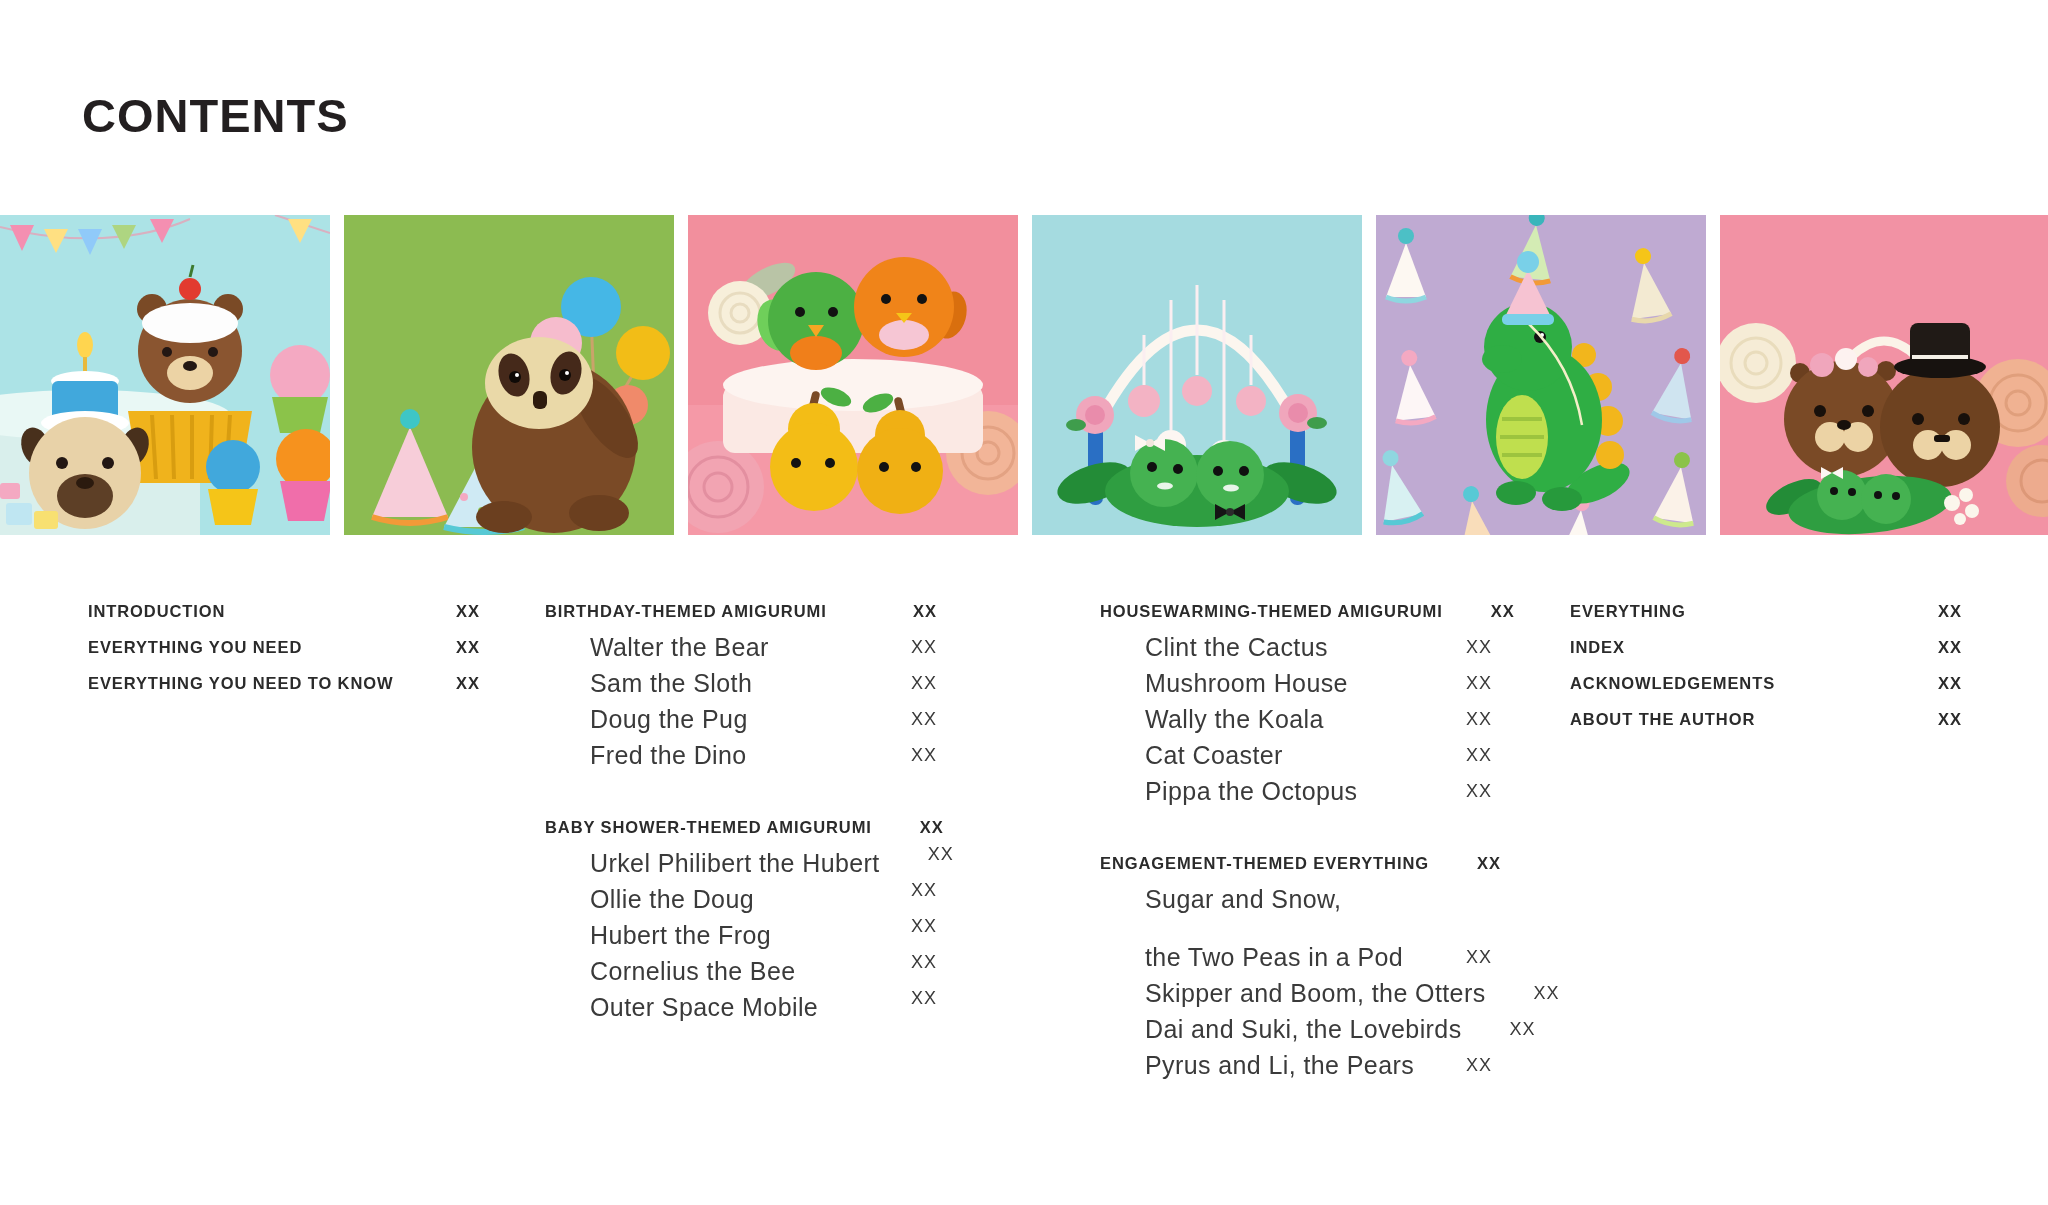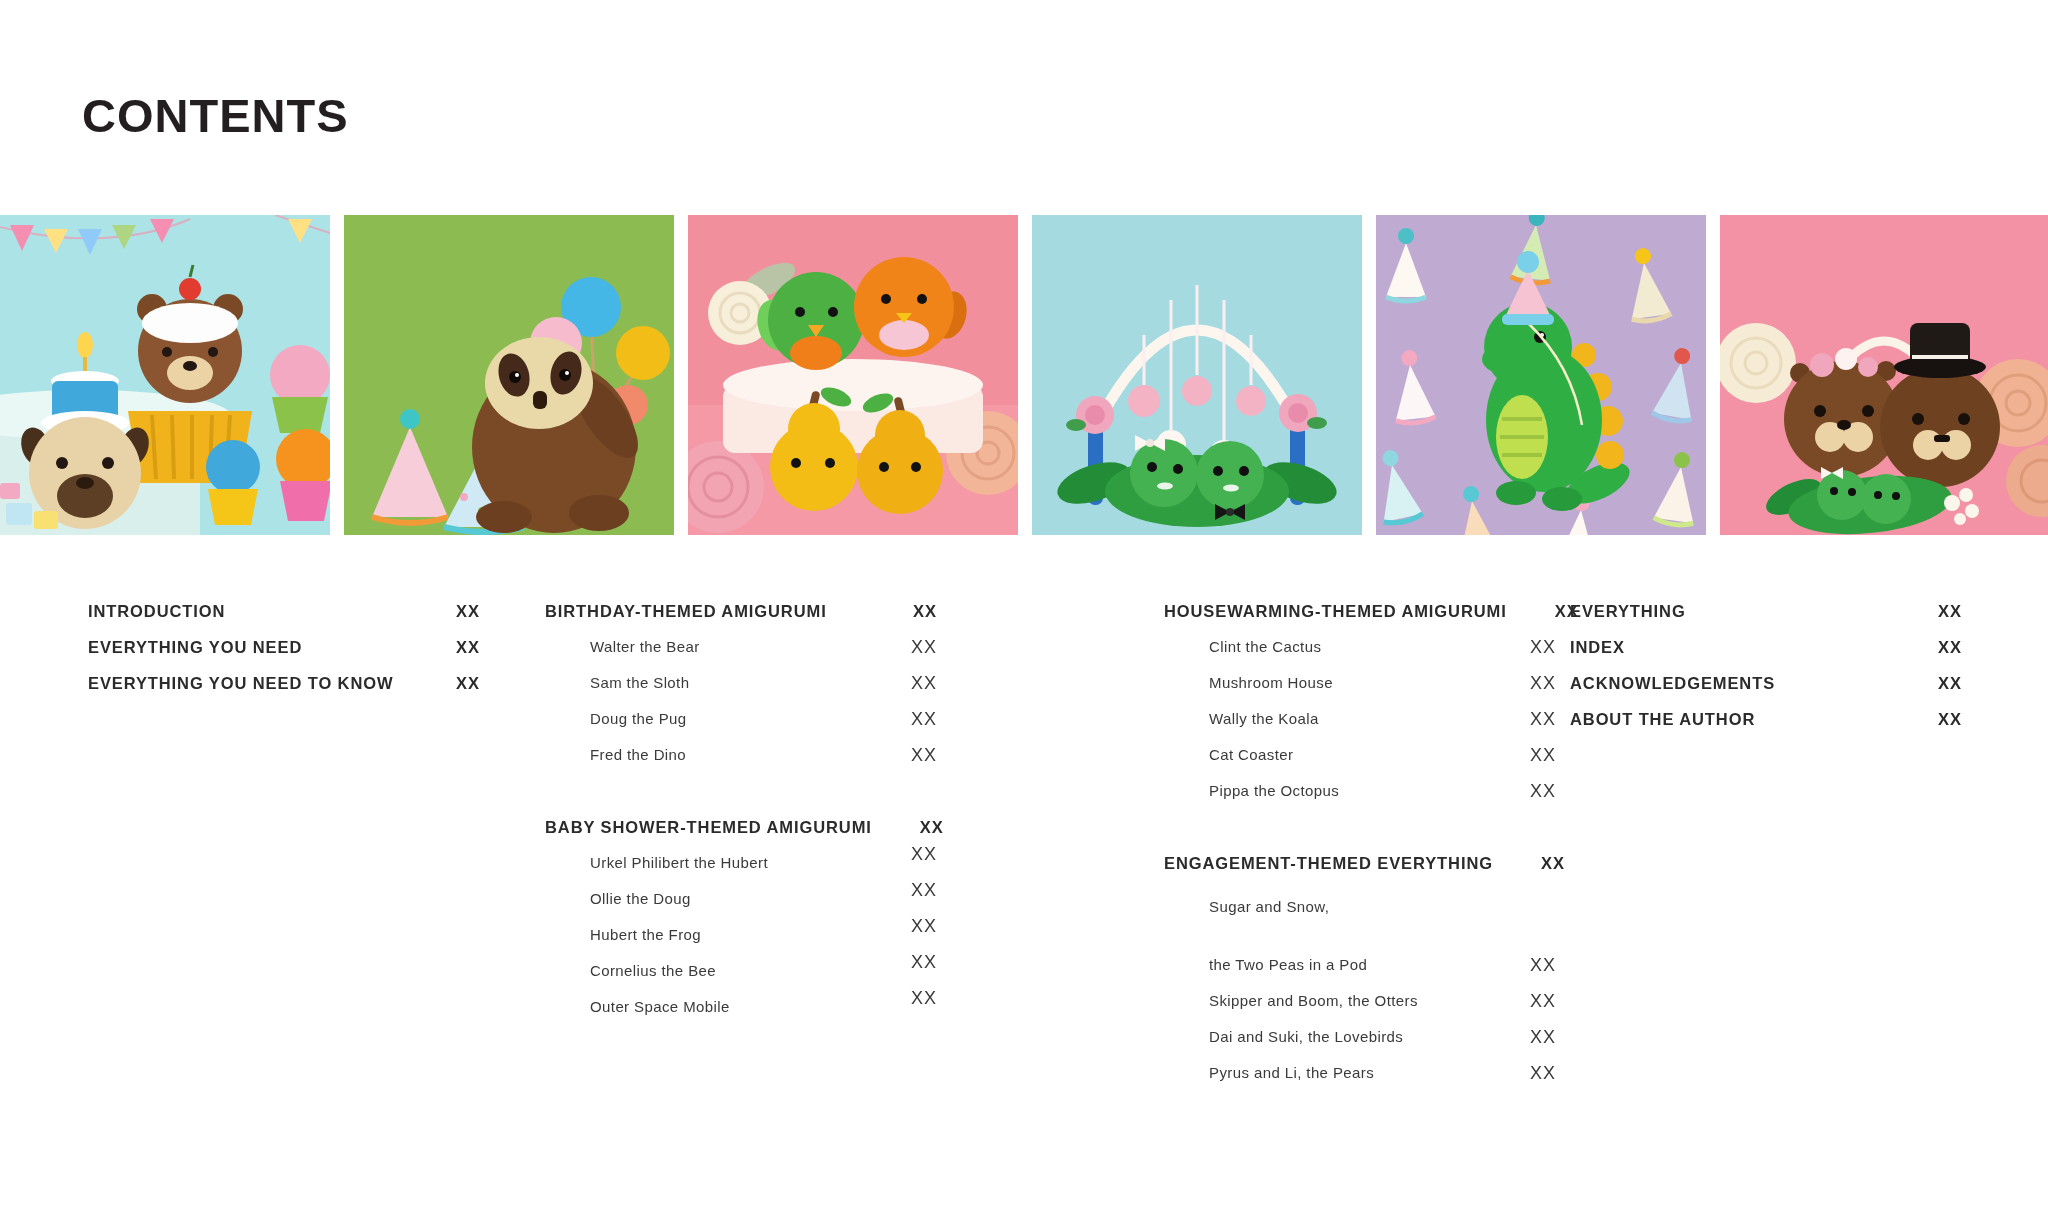--- a/index.html
+++ b/index.html
@@ -12,31 +12,31 @@
     font-size:47px;font-weight:800;letter-spacing:1px;color:#231f20;
   }
   
   .strip{position:absolute;left:0;top:215px;width:2048px;height:320px;display:flex;gap:14px;}
   .photo{position:relative;height:320px;flex:none;overflow:hidden;}
   .photo svg{position:absolute;inset:0;width:100%;height:100%;display:block;}
   .p1,.p2,.p3,.p4,.p5{width:330px}.p6{width:328px}
   
   #toc{position:absolute;left:0;top:598px;width:2048px;}
   .toc-col{position:absolute;top:0;width:392px;}
-  .col1{left:88px}.col2{left:545px}.col3{left:1164px}.col4{left:1570px}
+  .col1{left:88px}.col2{left:545px}.col3{left:1100px}.col4{left:1570px}
   .toc-row{display:flex;justify-content:space-between;line-height:26px;margin-bottom:10px;gap:48px;}
   .toc-row .lbl{white-space:nowrap;}
   .toc-row.top .lbl,.toc-row.header .lbl{
     font-size:16.5px;font-weight:700;letter-spacing:0.9px;color:#2b2b2b;
   }
   .toc-row.top .pg,.toc-row.header .pg{
     font-size:16.5px;font-weight:700;letter-spacing:1px;color:#2b2b2b;
   }
   .toc-row.item .lbl{
-    font-size:15px;font-weight:400;letter-spacing:0.4px;color:#3a3a3a;padding-left:45px;
+    font-size:25px;font-weight:400;letter-spacing:0.4px;color:#3a3a3a;padding-left:45px;
   }
   .toc-row.item .pg{font-size:18px;font-weight:400;letter-spacing:1px;color:#3a3a3a;}
   .toc-row .pg{align-self:flex-end;}
   .toc-row.raised .pg{transform:translateY(-9px);}
   .toc-gap{height:36px;}
 </style>
 </head>
 <body>
 
 <div class="page">
@@ -478,21 +478,21 @@
           <span class="lbl">Pippa the Octopus</span>
           <span class="pg">XX</span>
         </div>
         <div class="toc-gap"></div>
         <div class="toc-row header">
           <span class="lbl">ENGAGEMENT-THEMED EVERYTHING</span>
           <span class="pg">XX</span>
         </div>
         <div class="toc-row item">
           <span class="lbl">
-            <span style="display: block; margin-top: 8px;">Sugar and Snow,</span>
+            <span style="display: block;">Sugar and Snow,</span>
             <span style="display: block; margin-top: 32px;">the Two Peas in a Pod</span>
           </span>
           <span class="pg">XX</span>
         </div>
         <div class="toc-row item">
           <span class="lbl">Skipper and Boom, the Otters</span>
           <span class="pg">XX</span>
         </div>
         <div class="toc-row item">
           <span class="lbl">Dai and Suki, the Lovebirds</span>

